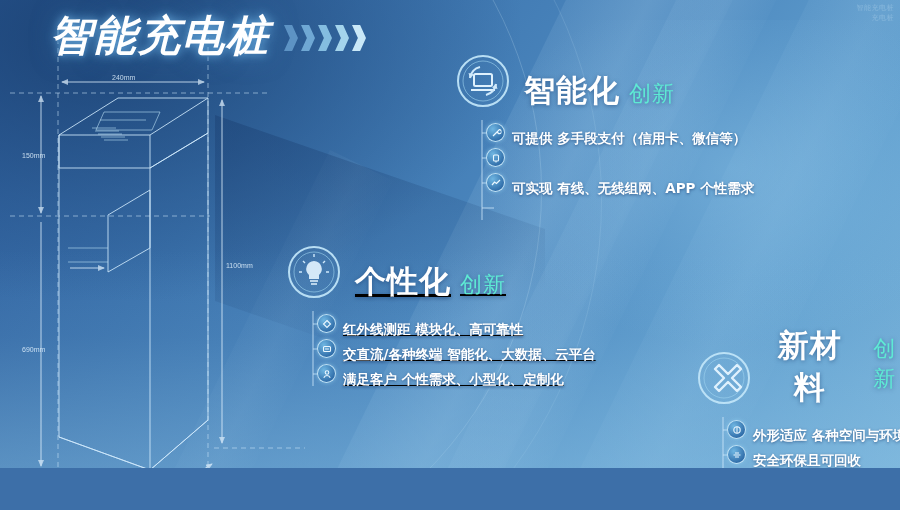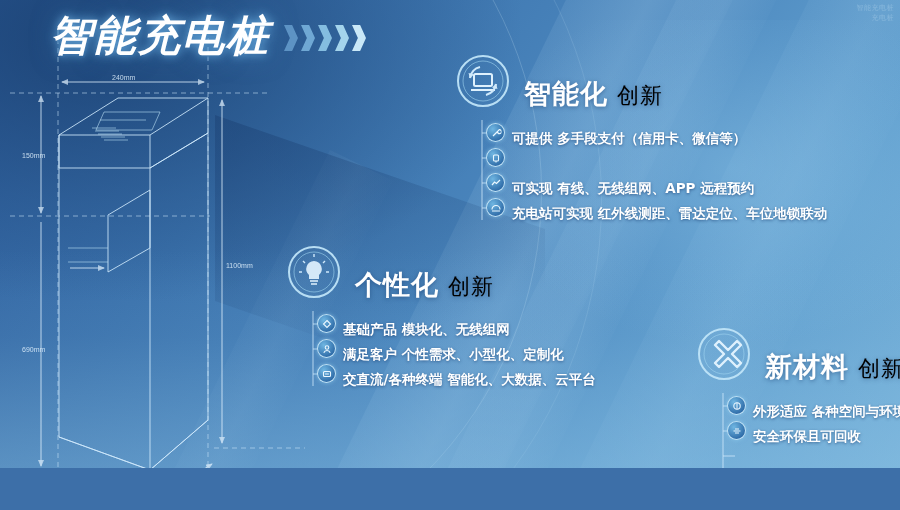--- a/index.html
+++ b/index.html
@@ -49,25 +49,25 @@
   
   .blueprint{position:absolute;left:0;top:0;width:430px;height:510px;}
 
   
   .section{position:absolute;}
   .sec-head{display:flex;align-items:flex-end;gap:10px;}
   .badge{position:relative;width:62px;height:62px;flex:0 0 auto;}
   .sec-title{display:flex;align-items:baseline;gap:9px;padding-bottom:2px;}
   .sec-title .main{
     font-family:"DejaVu Sans","Liberation Sans",sans-serif;
-    font-size:27px;font-weight:bold;color:#ffffff;letter-spacing:1px;
+    font-size:31px;font-weight:bold;color:#ffffff;letter-spacing:1px;
     text-shadow:0 1px 4px rgba(25,60,110,.55);}
   .sec-title .sub{
     font-family:"DejaVu Sans","Liberation Sans",sans-serif;
-    font-size:22px;color:#000000;letter-spacing:1px;font-weight:normal;
+    font-size:22px;color:#5eead4;letter-spacing:1px;font-weight:normal;
     text-shadow:0 1px 4px rgba(25,60,110,.5);}
 
   .bullets{position:relative;margin-top:3px;padding-left:0;}
   .blt{display:flex;align-items:center;gap:7px;height:25px;}
   .dot{width:17px;height:17px;border-radius:50%;flex:0 0 auto;position:relative;
       background:radial-gradient(circle at 34% 30%,#6fb6e2,#2f6ca8 75%);
       border:1px solid rgba(205,236,252,.9);
       box-shadow:0 0 4px rgba(150,210,245,.6);}
   .dot svg{position:absolute;left:50%;top:50%;transform:translate(-50%,-50%);}
   .blt-text{
@@ -210,36 +210,27 @@
                 <path d="M5.5 8.5 L5.5 10" stroke="#eaf7ff" stroke-width="1.1"></path>
               </svg>
           </span>
         </div>
         <div class="blt">
           <span class="dot">
             <svg width="11" height="11" viewBox="0 0 11 11">
                 <path d="M1.5 7.5 L4 4.5 L6 6 L9.5 2.5" stroke="#eaf7ff" stroke-width="1.2" fill="none"></path>
               </svg>
           </span>
-          <span class="blt-text">可实现 有线、无线组网、APP 远程预约</span>
-        </div>
-        <div class="blt">
-          <span class="dot">
-            <svg width="11" height="11" viewBox="0 0 11 11">
-                <path d="M1.5 7 a4 4 0 0 1 8 0" stroke="#eaf7ff" stroke-width="1.2" fill="none"></path>
-                <path d="M1.5 8.5 L9.5 8.5" stroke="#eaf7ff" stroke-width="1.1"></path>
-              </svg>
-          </span>
-          <span class="blt-text">充电站可实现 红外线测距、雷达定位、车位地锁联动</span>
-        </div>
-      </div>
-    </div>
-  </div>
-
-  <div class="section" style="left:283px;top:243px;">
+          <span class="blt-text">可实现 有线、无线组网、APP 个性需求</span>
+        </div>
+      </div>
+    </div>
+  </div>
+
+  <div class="section" style="left:283px;top:243px;text-decoration:underline;">
     <div class="sec-head">
       <div class="badge">
         <svg width="62" height="62" viewBox="0 0 62 62">
           <circle cx="31" cy="29" r="25" fill="none" stroke="#bfe4f8" stroke-width="2" opacity=".95"></circle>
           <circle cx="31" cy="29" r="20" fill="none" stroke="#9fd3f0" stroke-width="1" opacity=".6"></circle>
           <path d="M31 18 a8 8 0 0 1 5 14 l0 4 l-10 0 l0 -4 a8 8 0 0 1 5 -14 z" fill="#dff1fd" opacity=".92"></path>
           <path d="M27 38 L35 38 M28 41 L34 41" stroke="#dff1fd" stroke-width="1.6"></path>
           <path d="M31 11 L31 14 M19 29 L16 29 M46 29 L43 29 M22 20 L20 18 M40 20 L42 18" stroke="#cfe9fb" stroke-width="1.4"></path>
         </svg>
       </div>
@@ -254,39 +245,39 @@
         <path d="M8 0 L8 75" stroke="#cfe9fb" stroke-width="1" fill="none" opacity=".8"></path>
         <path d="M8 13 L20 13 M8 38 L20 38 M8 63 L20 63" stroke="#cfe9fb" stroke-width="1" fill="none" opacity=".8"></path>
       </svg>
       <div style="padding-left:12px;">
         <div class="blt">
           <span class="dot">
             <svg width="11" height="11" viewBox="0 0 11 11">
                 <path d="M5.5 2 L9 5.5 L5.5 9 L2 5.5 z" stroke="#eaf7ff" stroke-width="1.1" fill="none"></path>
               </svg>
           </span>
-          <span class="blt-text">基础产品 模块化、无线组网</span>
+          <span class="blt-text">红外线测距 模块化、高可靠性</span>
+        </div>
+        <div class="blt">
+          <span class="dot">
+            <svg width="11" height="11" viewBox="0 0 11 11">
+                <rect x="2" y="3" width="7" height="5" rx="1" stroke="#eaf7ff" stroke-width="1.1" fill="none"></rect>
+                <path d="M3.6 5.5 L7.4 5.5" stroke="#eaf7ff" stroke-width="1"></path>
+              </svg>
+          </span>
+          <span class="blt-text">交直流/各种终端 智能化、大数据、云平台</span>
         </div>
         <div class="blt">
           <span class="dot">
             <svg width="11" height="11" viewBox="0 0 11 11">
                 <circle cx="5.5" cy="4" r="1.8" stroke="#eaf7ff" stroke-width="1.1" fill="none"></circle>
                 <path d="M2.3 9.2 a3.4 3.4 0 0 1 6.4 0" stroke="#eaf7ff" stroke-width="1.1" fill="none"></path>
               </svg>
           </span>
           <span class="blt-text">满足客户 个性需求、小型化、定制化</span>
-        </div>
-        <div class="blt">
-          <span class="dot">
-            <svg width="11" height="11" viewBox="0 0 11 11">
-                <rect x="2" y="3" width="7" height="5" rx="1" stroke="#eaf7ff" stroke-width="1.1" fill="none"></rect>
-                <path d="M3.6 5.5 L7.4 5.5" stroke="#eaf7ff" stroke-width="1"></path>
-              </svg>
-          </span>
-          <span class="blt-text">交直流/各种终端 智能化、大数据、云平台</span>
         </div>
       </div>
     </div>
   </div>
 
   <div class="section" style="left:693px;top:325px;text-align:center;">
     <div class="sec-head">
       <div class="badge">
         <svg width="62" height="62" viewBox="0 0 62 62">
           <circle cx="31" cy="29" r="25" fill="none" stroke="#bfe4f8" stroke-width="2" opacity=".95"></circle>

